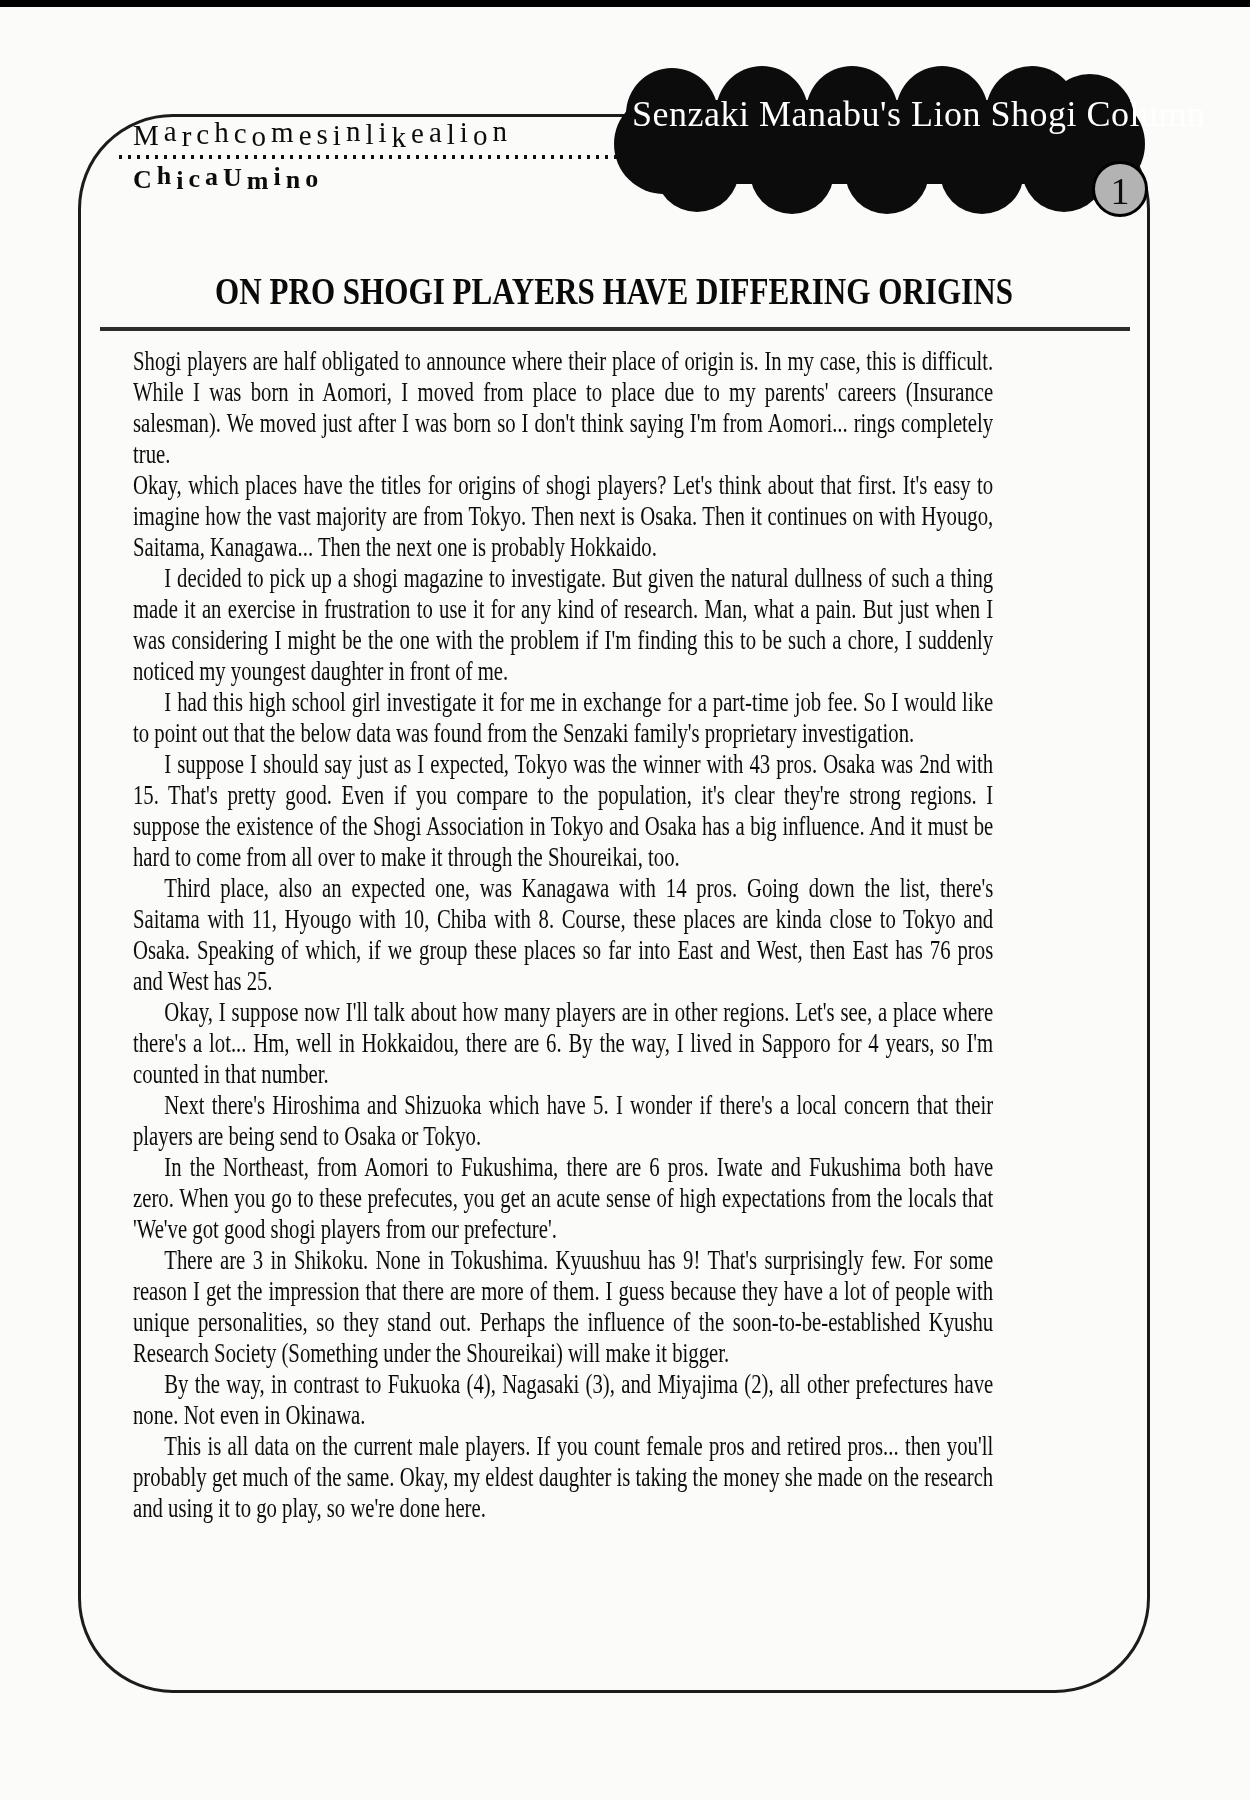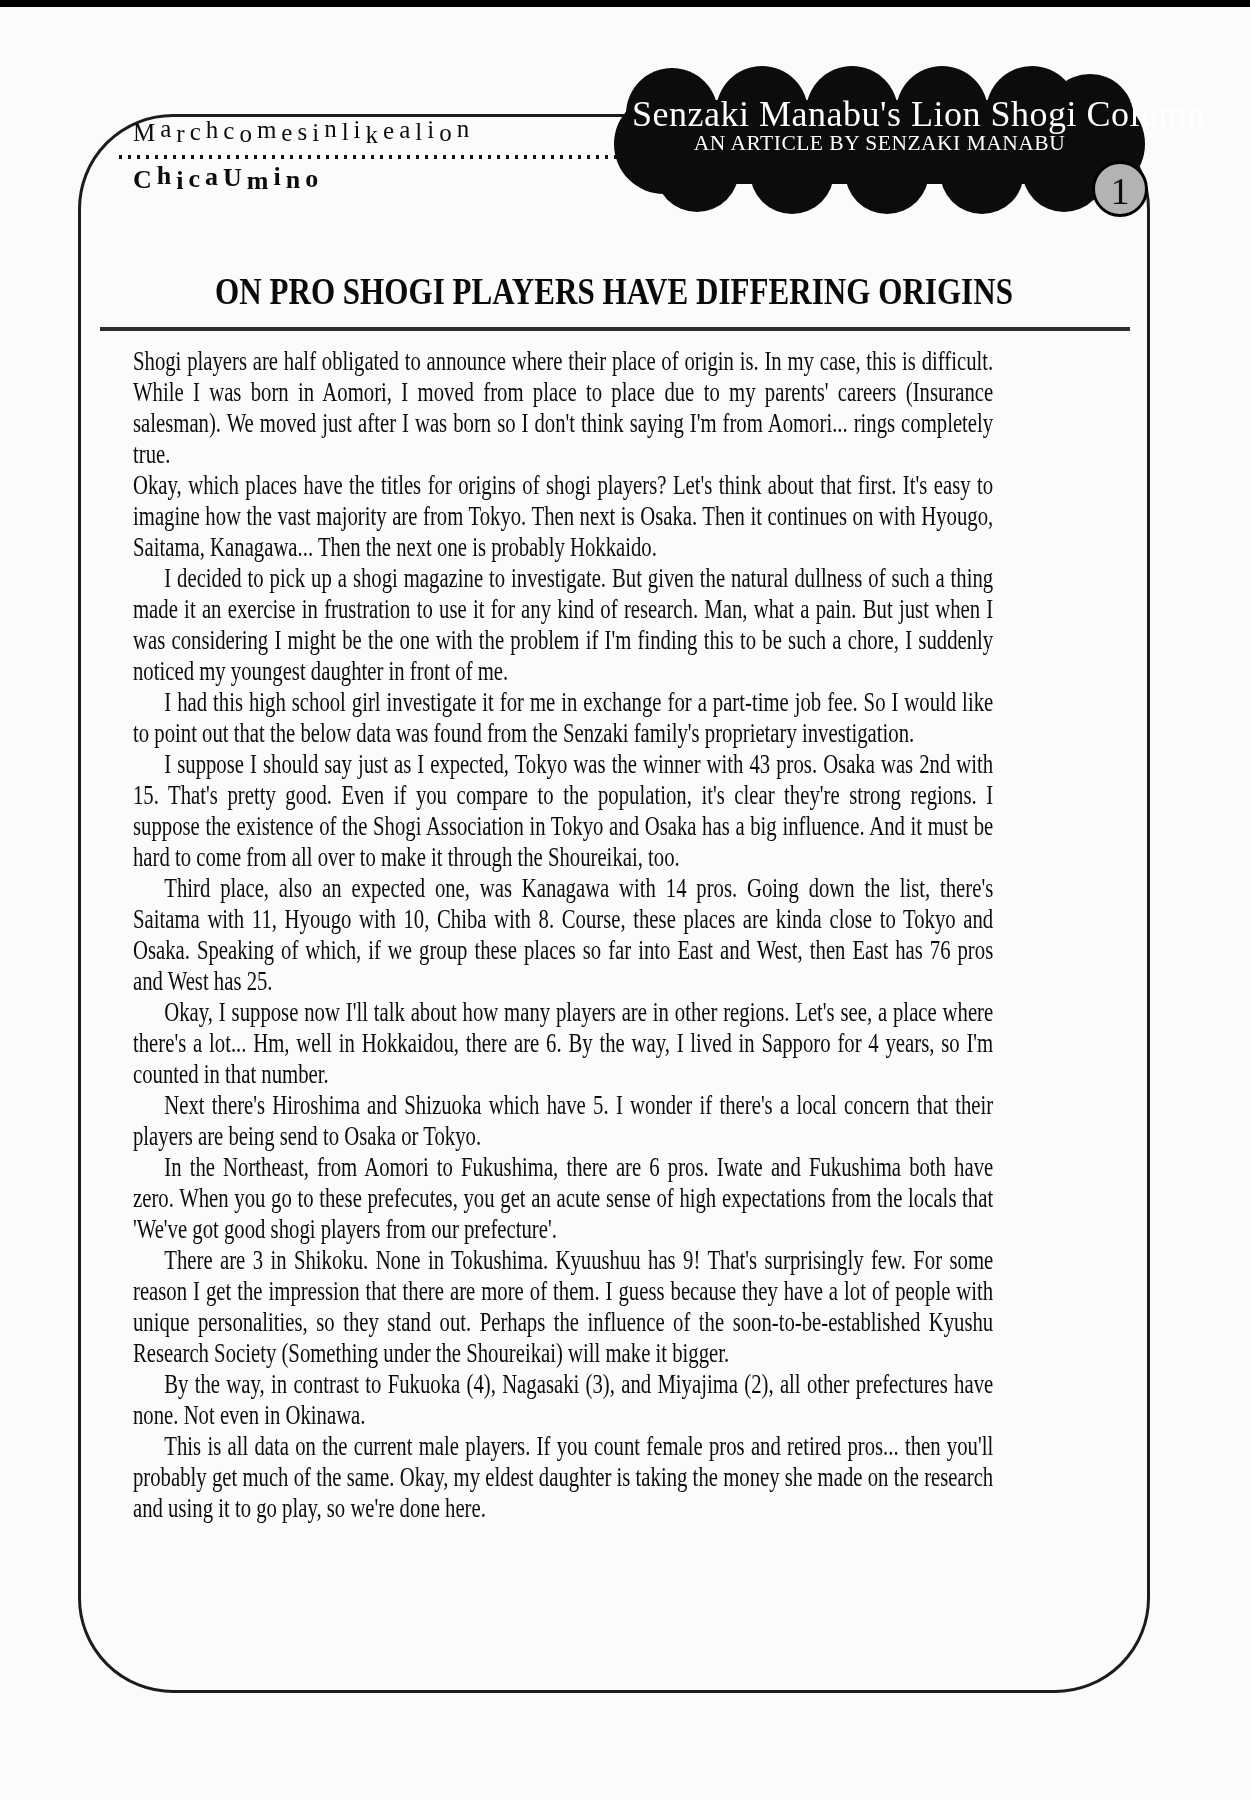--- a/index.html
+++ b/index.html
@@ -10,21 +10,21 @@
   }
   .top-strip{
     position:absolute;left:0;top:0;width:1250px;height:7px;background:#000;
   }
   .page-box{
     position:absolute;left:78px;top:114px;width:1066px;height:1573px;
     border:3.5px solid #1c1c1c;border-radius:95px;background:transparent;
   }
   .series-title{
     position:absolute;left:133px;top:118px;width:540px;
-    font-size:25px;letter-spacing:5px;word-spacing:8px;color:#0c0c0c;
+    font-size:29px;letter-spacing:5px;word-spacing:8px;color:#0c0c0c;
     white-space:nowrap;
   }
   .dotted-rule{
     position:absolute;left:119px;top:155px;width:528px;height:4px;
     background:repeating-linear-gradient(90deg,#111 0 3px,transparent 3px 9px);
   }
   .author-name{
     position:absolute;left:133px;top:164px;width:400px;
     font-size:26px;letter-spacing:5px;word-spacing:10px;color:#0c0c0c;
     white-space:nowrap;
@@ -90,21 +90,20 @@
       <circle cx="483" cy="78" r="50"></circle>
       <circle cx="85" cy="104" r="42"></circle>
       <circle cx="180" cy="106" r="42"></circle>
       <circle cx="275" cy="106" r="42"></circle>
       <circle cx="370" cy="106" r="42"></circle>
       <circle cx="452" cy="104" r="42"></circle>
     </g>
   </svg>
   <div class="cloud-text">
     <div class="cloud-title">Senzaki Manabu's Lion Shogi Column</div>
-    <div class="cloud-subtitle">AN ARTICLE BY SENZAKI MANABU</div>
   </div>
 </div>
 
 <div class="number-badge">1</div>
 
 <div class="article-title">ON PRO SHOGI PLAYERS HAVE DIFFERING ORIGINS</div>
 
 <div class="title-rule"></div>
 
 <div class="article-body" id="article-body">

